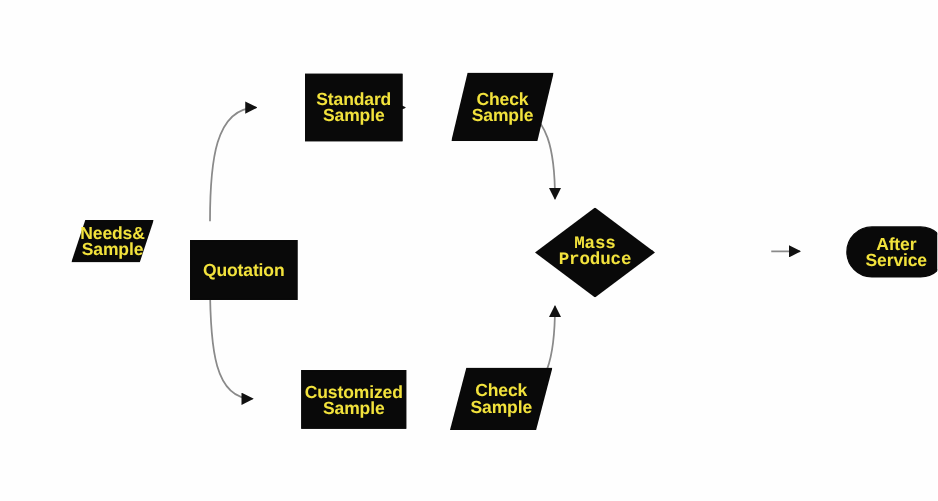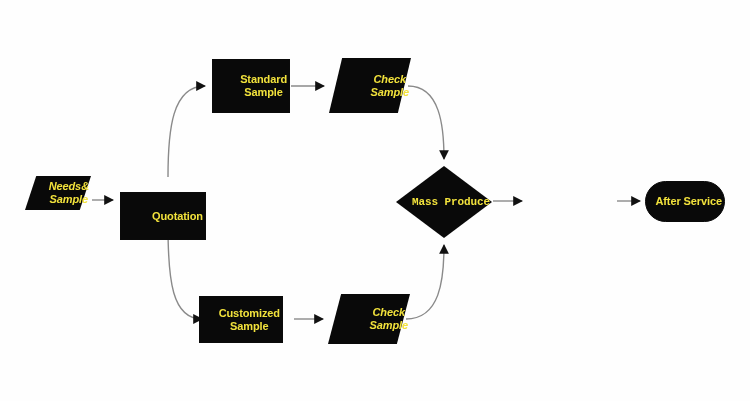--- a/index.html
+++ b/index.html
@@ -21,41 +21,41 @@
     position: absolute;
     left: 0;
     top: 0;
     width: 750px;
     height: 401px;
   }
   .node {
     position: absolute;
     display: flex;
     align-items: center;
-    justify-content: flex-end;
+    justify-content: center;
     text-align: center;
     color: #f2e23c;
     font-weight: bold;
-    font-size: 11px;
+    font-size: 14px;
     line-height: 13px;
     letter-spacing: -0.1px;
     background: #090909;
     z-index: 2;
     box-sizing: border-box;
+    margin-left: 32px;
   }
   .node-label {
     white-space: pre-line;
     padding: 0 2px;
   }
   .shape-rect {
     border: 1px solid #0a0a0a;
   }
   .shape-para {
     border: 1px solid #0a0a0a;
-    font-style: italic;
   }
   .shape-pill {
     border-radius: 999px;
     border: 1px solid #0a0a0a;
   }
   .shape-diamond {
     background: transparent;
     border: none;
   }
   .diamond-body {
@@ -132,21 +132,21 @@
     <div class="node-label">Standard
 Sample</div>
   </div>
 
   <div class="node shape-para" style="left:329px; top:58px; width:82px; height:55px; background:transparent; border:none;">
     <div class="para-body" style="clip-path: polygon(16% 0%, 100% 0%, 84% 100%, 0% 100%);"></div>
     <div class="node-label para-text">Check
 Sample</div>
   </div>
 
-  <div class="node shape-rect" style="left:199px; top:296px; width:84px; height:47px;">
+  <div class="node shape-rect" style="left:209px; top:296px; width:84px; height:47px;">
     <div class="node-label">Customized
 Sample</div>
   </div>
 
   <div class="node shape-para" style="left:328px; top:294px; width:82px; height:50px; background:transparent; border:none;">
     <div class="para-body" style="clip-path: polygon(16% 0%, 100% 0%, 84% 100%, 0% 100%);"></div>
     <div class="node-label para-text">Check
 Sample</div>
   </div>
 

